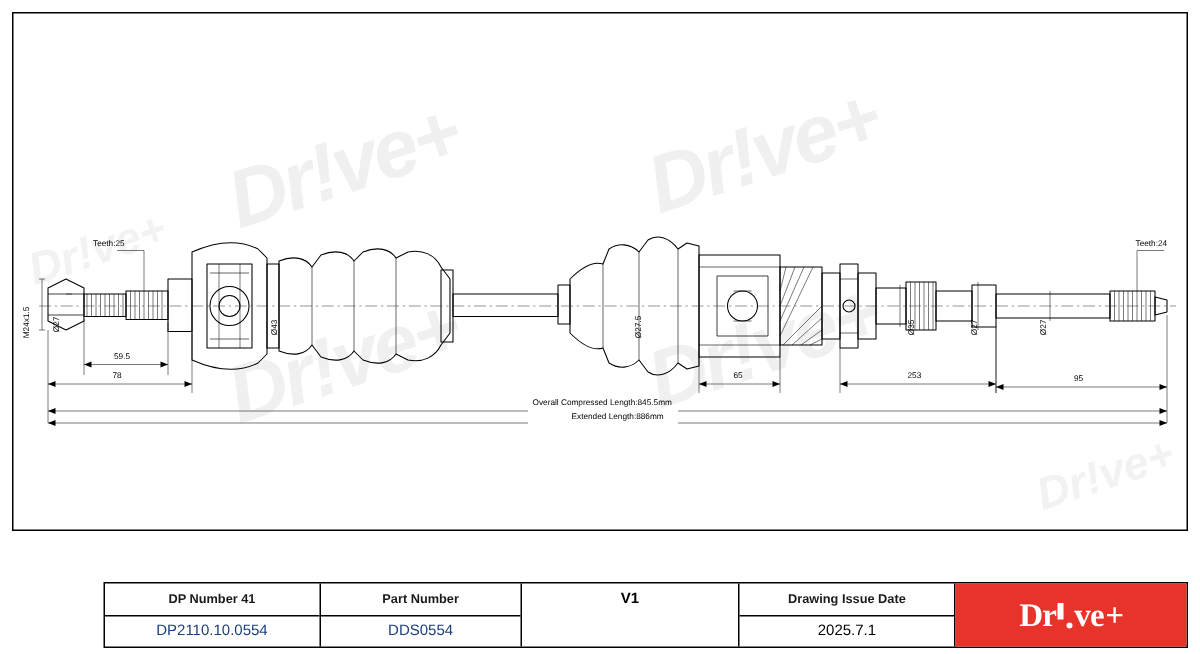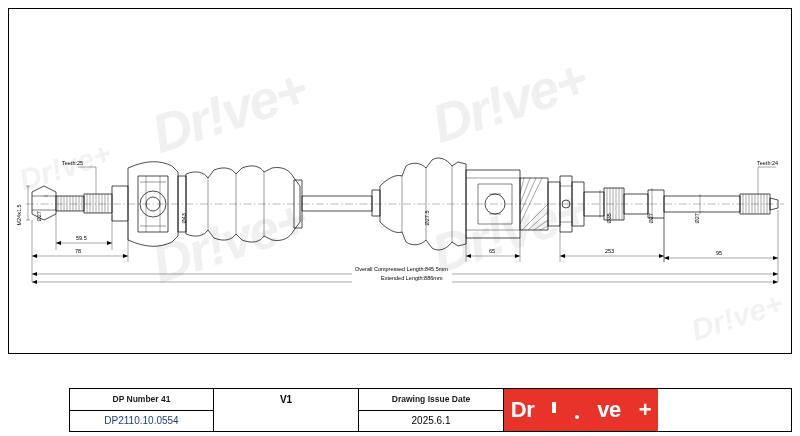--- a/index.html
+++ b/index.html
@@ -123,28 +123,27 @@
   .c3 { width: 145px; }
   .c4 { width: 145px; }
   .c5 {
     width: 154px;
     background: #e8332a;
     align-items: center;
     justify-content: center;
     flex-direction: row;
   }
   .brand {
-    font-family: Liberation Sans, sans-serif;
+    font-family: Liberation Serif, serif;
     font-weight: bold;
     font-size: 22px;
     color: #ffffff;
     letter-spacing: -0.5px;
     display: flex;
     align-items: center;
-    gap: 17px;
   }
   .brand .excl {
     display: inline-block;
     width: 4px;
     height: 4px;
     background: #ffffff;
     border-radius: 50%;
     margin: 0 1px;
     position: relative;
     top: 7px;
@@ -323,28 +322,32 @@
   <div class="lbl" style="left:355px; top:267px;">Overall Compressed Length:845.5mm</div>
   <div class="lbl" style="left:381px; top:276px;">Extended  Length:886mm</div>
 
   <div class="title-block">
 
     <div class="tb-col c1">
       <div class="tb-head">DP Number 41</div>
       <div class="tb-val">DP2110.10.0554</div>
     </div>
 
+    <div class="tb-col c2">
+      <div class="tb-head">Part Number</div>
+      <div class="tb-val">DDS0554</div>
+    </div>
 
     <div class="tb-col c3">
       <div class="tb-val black bold">V1</div>
     </div>
 
     <div class="tb-col c4">
       <div class="tb-head">Drawing Issue Date</div>
-      <div class="tb-val black">2025.6.1</div>
+      <div class="tb-val black">2025.7.1</div>
     </div>
 
     <div class="tb-col c5">
       <div class="brand">
         <span>Dr</span>
           <span class="ibar"></span>
           <span class="excl"></span>
           <span>ve</span>
           <span class="plus">+</span>
       </div>

